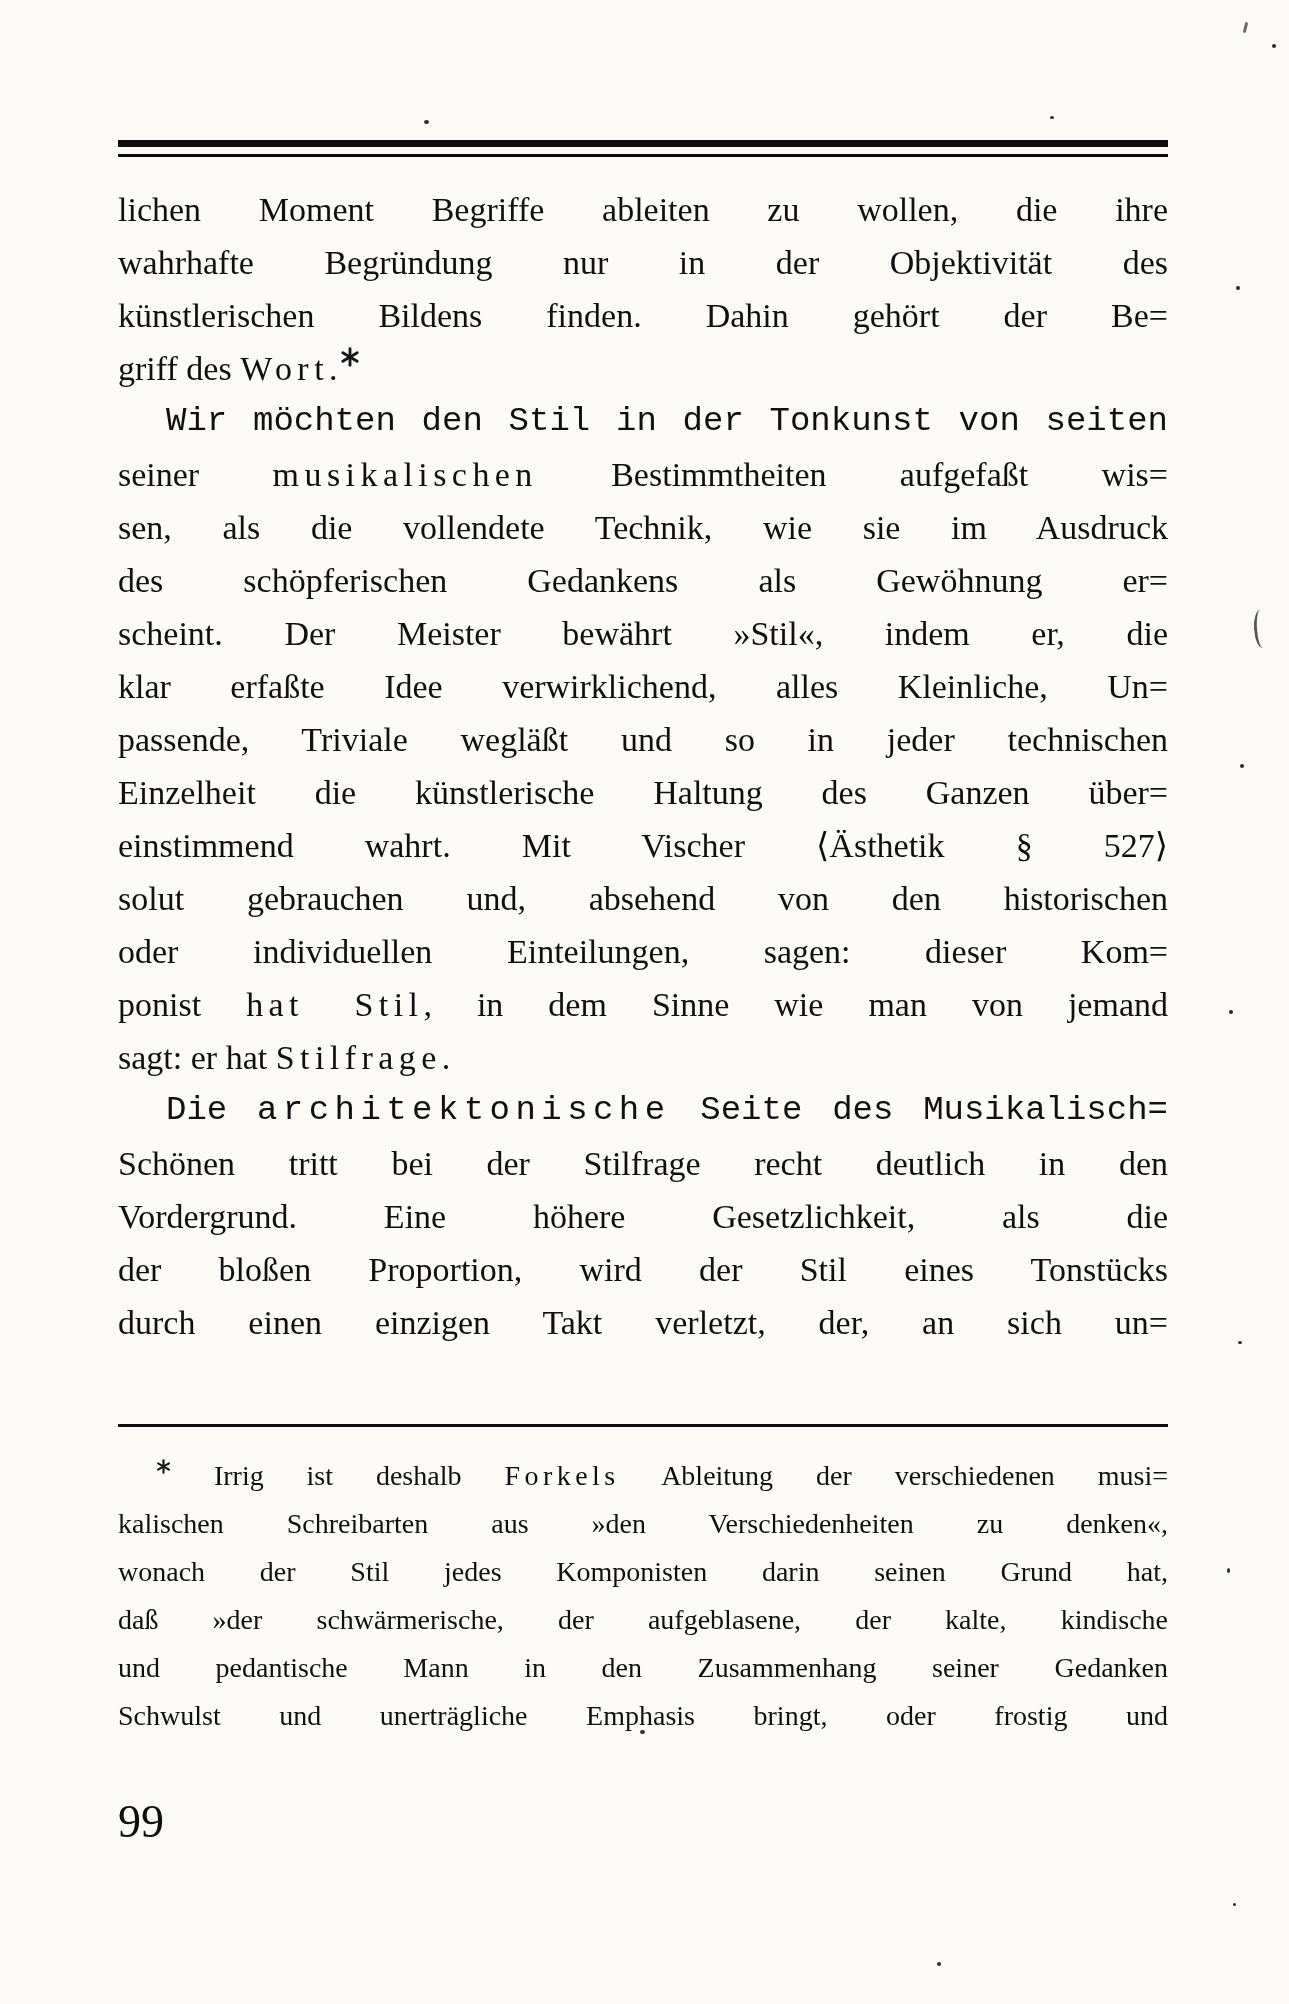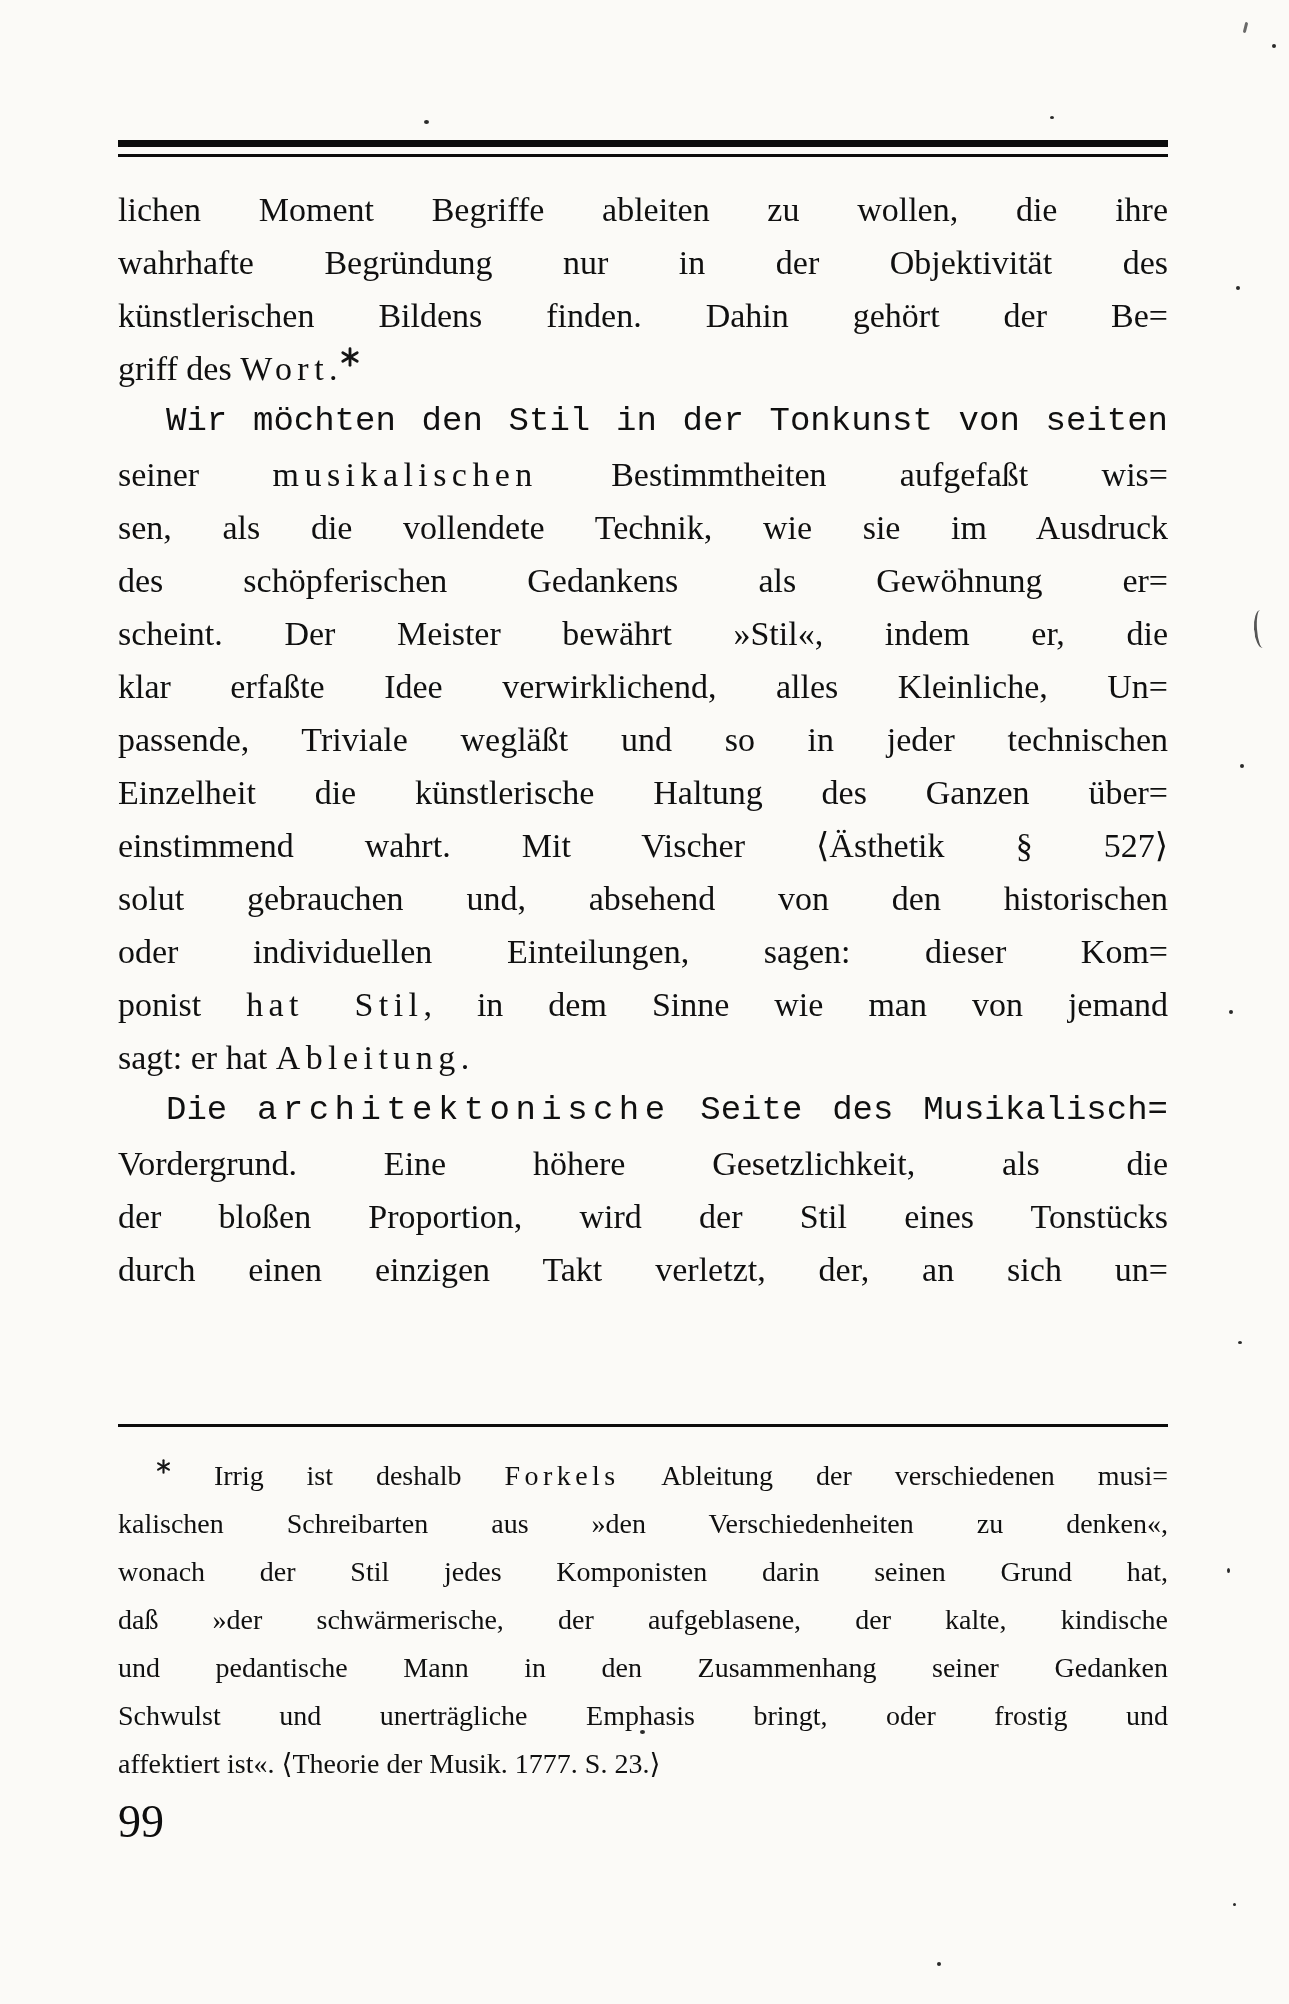--- a/index.html
+++ b/index.html
@@ -73,41 +73,41 @@
       <div class="line"><span>sen, als die vollendete Technik, wie sie im Ausdruck</span></div>
       <div class="line"><span>des schöpferischen Gedankens als Gewöhnung er=</span></div>
       <div class="line"><span>scheint. Der Meister bewährt »Stil«, indem er, die</span></div>
       <div class="line"><span>klar erfaßte Idee verwirklichend, alles Kleinliche, Un=</span></div>
       <div class="line"><span>passende, Triviale wegläßt und so in jeder technischen</span></div>
       <div class="line"><span>Einzelheit die künstlerische Haltung des Ganzen über=</span></div>
       <div class="line"><span>einstimmend wahrt. Mit Vischer ⟨Ästhetik § 527⟩</span></div>
       <div class="line"><span>solut gebrauchen und, absehend von den historischen</span></div>
       <div class="line"><span>oder individuellen Einteilungen, sagen: dieser Kom=</span></div>
       <div class="line"><span>ponist </span><span class="sperr">hat Stil</span><span>, in dem Sinne wie man von jemand</span></div>
-      <div class="line short"><span>sagt: er hat </span><span class="sperr">Ableitung</span><span>.</span></div>
+      <div class="line short"><span>sagt: er hat </span><span class="sperr">Stilfrage</span><span>.</span></div>
       <div class="line indent"><span>Die </span><span class="sperr">architektonische</span><span> Seite des Musikalisch=</span></div>
+      <div class="line"><span>Schönen tritt bei der Stilfrage recht deutlich in den</span></div>
       <div class="line"><span>Vordergrund. Eine höhere Gesetzlichkeit, als die</span></div>
       <div class="line"><span>der bloßen Proportion, wird der Stil eines Tonstücks</span></div>
       <div class="line"><span>durch einen einzigen Takt verletzt, der, an sich un=</span></div>
     </div>
 
   <div class="rule rule-footnote"></div>
 
   <div id="footnote-text" class="textblock">
       <div class="line indent"><svg viewBox="0 0 24 24" width="15" height="15" class="star-icon">
           <line x1="12" y1="2" x2="12" y2="22" stroke="#161616" stroke-width="3.4" stroke-linecap="round"></line>
           <line x1="3.34" y1="7" x2="20.66" y2="17" stroke="#161616" stroke-width="3.4" stroke-linecap="round"></line>
           <line x1="3.34" y1="17" x2="20.66" y2="7" stroke="#161616" stroke-width="3.4" stroke-linecap="round"></line>
         </svg><span> Irrig ist deshalb </span><span class="sperr">Forkels</span><span> Ableitung der verschiedenen musi=</span></div>
       <div class="line"><span>kalischen Schreibarten aus »den Verschiedenheiten zu denken«,</span></div>
       <div class="line"><span>wonach der Stil jedes Komponisten darin seinen Grund hat,</span></div>
       <div class="line"><span>daß »der schwärmerische, der aufgeblasene, der kalte, kindische</span></div>
       <div class="line"><span>und pedantische Mann in den Zusammenhang seiner Gedanken</span></div>
       <div class="line"><span>Schwulst und unerträgliche Emphasis bringt, oder frostig und</span></div>
-      <div class="line short"><span>affektiert ist«. ⟨Theorie der Musik. 1777. S. 23.⟩</span></div>
     </div>
 
   <div id="page-number">99</div>
 
   <div class="comma-mark"></div>
   <div class="speck" style="left:1272px;top:44px;width:4px;height:4px;"></div>
   <div class="speck" style="left:424px;top:120px;width:5px;height:4px;"></div>
   <div class="speck" style="left:1050px;top:116px;width:4px;height:3px;"></div>
   <div class="speck" style="left:1236px;top:286px;width:4px;height:4px;"></div>
   <div class="paren-mark"></div>

